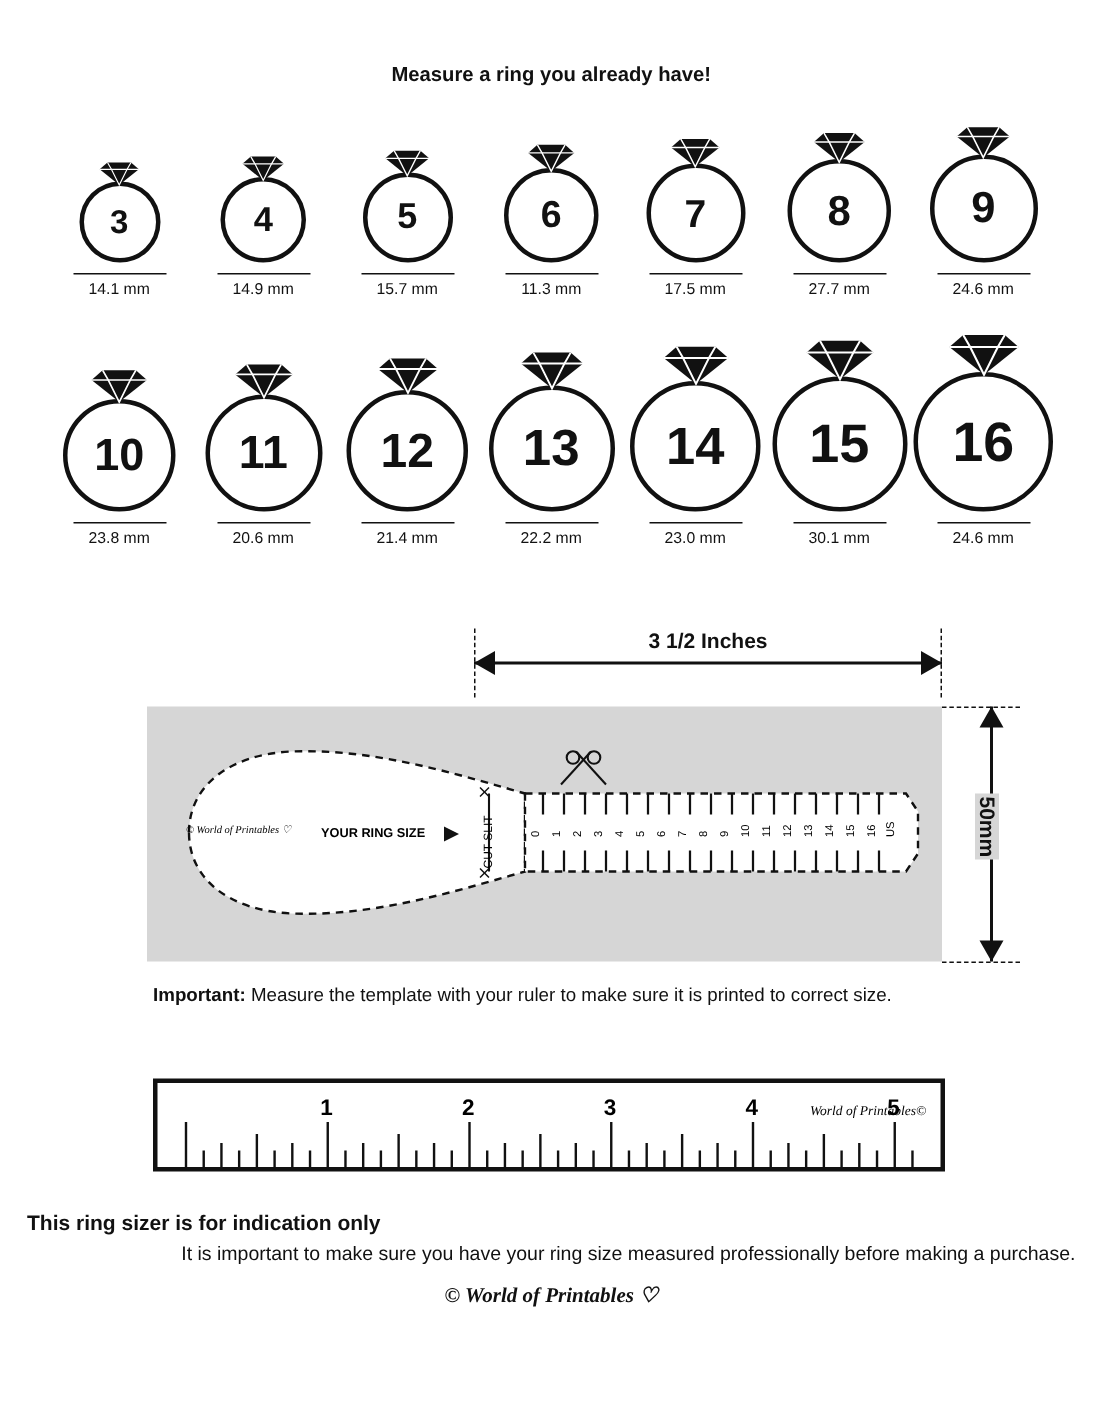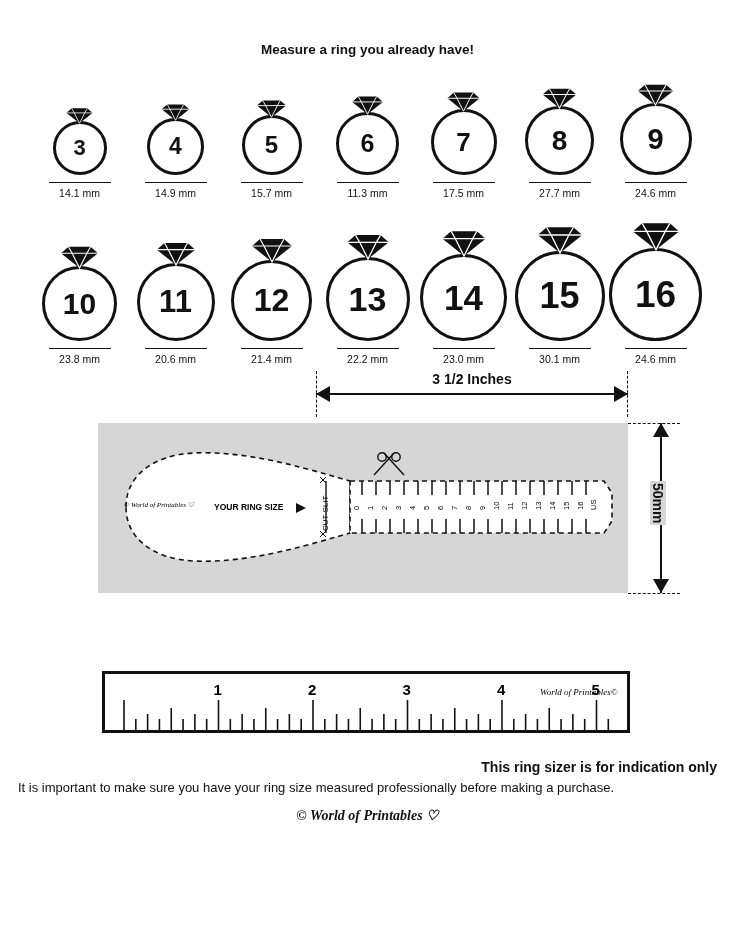--- a/index.html
+++ b/index.html
@@ -82,20 +82,21 @@
   }
   .mm-label {
     font-size: 10.5px;
     margin-top: 4px;
     text-align: center;
   }
 
   
   .sizer-wrap {
     position: relative;
+    margin-top: 48px;
     height: 250px;
   }
 
   .dim-top {
     position: absolute;
     left: 298px;
     top: 6px;
     width: 312px;
     height: 34px;
   }
@@ -154,23 +155,23 @@
   .ruler-box {
     position: absolute; left: 84px; top: 0;
     width: 528px; height: 62px;
     border: 3px solid #111;
     background: #fff;
   }
   .ruler-svg { position: absolute; left: 84px; top: 0; }
 
   
   .footer-1 {
-    text-align: right; font-size: 14px; font-weight: bold; margin-top: 16px;
-  }
-  .footer-2 { text-align: left; font-size: 13px; margin-top: 5px; }
+    text-align: left; font-size: 14px; font-weight: bold; margin-top: 16px;
+  }
+  .footer-2 { text-align: right; font-size: 13px; margin-top: 5px; }
   .brand {
     text-align: center; margin-top: 12px;
     font-family: "Liberation Serif", serif;
     font-style: italic; font-size: 14px; font-weight: bold;
   }
 </style>
 </head>
 <body>
 
 <div class="page">
@@ -486,20 +487,23 @@
           <text x="399" y="79" transform="rotate(-90 399 79)">11</text>
           <text x="413" y="79" transform="rotate(-90 413 79)">12</text>
           <text x="427" y="79" transform="rotate(-90 427 79)">13</text>
           <text x="441" y="79" transform="rotate(-90 441 79)">14</text>
           <text x="455" y="79" transform="rotate(-90 455 79)">15</text>
           <text x="469" y="79" transform="rotate(-90 469 79)">16</text>
         </g>
       <text x="482" y="79" font-family="Liberation Sans, sans-serif" font-size="7.5" transform="rotate(-90 482 79)">US</text>
     </svg>
 
+    <div class="important">
+      <b>Important:</b><span> Measure the template with your ruler to make sure it is printed to correct size.</span>
+    </div>
   </div>
 
   <div class="ruler-wrap">
     <div class="ruler-box"></div>
     <svg class="ruler-svg" width="528" height="62" viewBox="0 0 528 62">
       <g id="ruler-tick-group" stroke="#111111" stroke-width="1.6">
           <line x1="22" y1="59" x2="22" y2="29"></line>
           <line x1="33.8125" y1="59" x2="33.8125" y2="48"></line>
           <line x1="45.625" y1="59" x2="45.625" y2="43"></line>
           <line x1="57.4375" y1="59" x2="57.4375" y2="48"></line>

